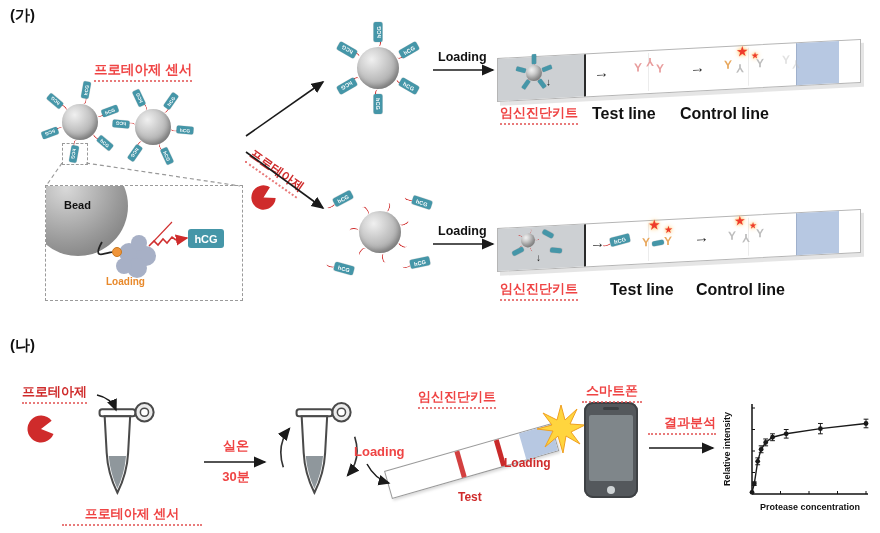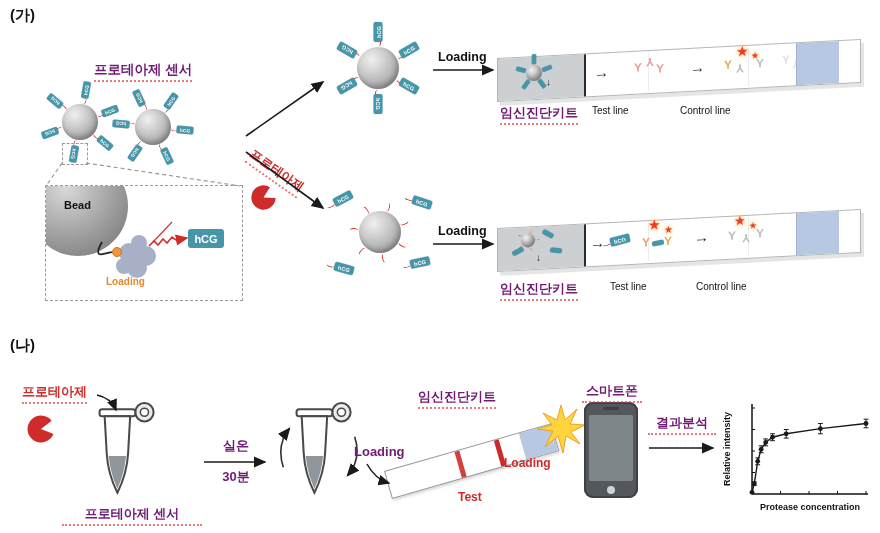--- a/index.html
+++ b/index.html
@@ -1,24 +1,24 @@
 <!DOCTYPE html>
 <html style="--accent-red: #cf2b2b; --tag-teal: #4596a8; --pad-blue: #b7c8e2; --antibody-pink: #e89c9c; --antibody-orange: #e8a75c; --antibody-gray: #bdbdbd; --star-red: #ee3a2c; --flash-yellow: #ffd53e;"><head>
 <meta charset="utf-8">
 <style>
   html,body{margin:0;padding:0;background:#fff}
   .stage{position:relative;width:880px;height:533px;background:#fff;overflow:hidden;
          font-family:"Liberation Sans","DejaVu Sans",sans-serif;color:#111}
   .abs{position:absolute}
   .panel-tag{font-size:15px;font-weight:bold}
-  .kr{font-size:13px;color:#701a75;font-weight:600;white-space:nowrap}
+  .kr{font-size:13px;color:#ef4444;font-weight:600;white-space:nowrap}
   .kr-u{border-bottom:2px dotted rgba(224,78,78,.75);padding-bottom:1px}
   .red{color:var(--accent-red,#cf2b2b)}
   .bold{font-weight:bold}
-  .small-lbl{font-size:10px;font-weight:normal;white-space:nowrap}
+  .small-lbl{font-size:16px;font-weight:bold;white-space:nowrap}
   .load-lbl{font-size:12.5px;font-weight:bold}
   
   .bead-group{position:absolute;left:0;top:0;width:100%;height:100%;pointer-events:none}
   .bead{position:absolute;border-radius:50%;
         background:radial-gradient(circle at 35% 30%, #f0f0f0, #b9b9b9 55%, #8a8a8a);
         box-shadow:inset -2px -3px 5px rgba(0,0,0,.25)}
   .tag{position:absolute;width:20px;height:9px;background:var(--tag-teal,#4596a8);
        border-radius:2px;color:#fff;font-size:5.5px;font-weight:bold;
        display:flex;align-items:center;justify-content:center;letter-spacing:.2px;
        box-shadow:0 0 0 .5px rgba(0,0,0,.12)}
@@ -304,21 +304,21 @@
   <svg class="abs" style="left:536px;top:404px" width="50" height="50" viewBox="0 0 50 50">
     <polygon points="25,1 29,16 41,5 34,20 49,21 35,28 44,40 30,32 27,49 22,32 9,43 17,27 1,25 16,21 7,9 21,16" fill="#ffd53e" stroke="#f0a020" stroke-width="1"></polygon>
   </svg>
   <div class="phone">
     <div class="phone-speaker"></div>
     <div class="phone-screen"></div>
     <div class="phone-home"></div>
   </div>
   <div class="abs kr kr-u" style="left:582px;top:382px;width:60px;text-align:center">스마트폰</div>
 
-  <div class="abs kr kr-u" style="left:648px;top:414px;width:68px;text-align:center">결과분석</div>
+  <div class="abs kr kr-u" style="left:648px;top:414px;width:68px;text-align:right">결과분석</div>
 
   <svg class="abs" id="graph-plot" style="left:714px;top:392px" width="160" height="128" viewBox="0 0 160 128">
     <line x1="38" y1="102" x2="154" y2="102" stroke="#111" stroke-width="1.5"></line>
     <line x1="38" y1="102" x2="38" y2="12" stroke="#111" stroke-width="1.5"></line>
     <text x="96" y="118" text-anchor="middle" font-size="9" font-weight="bold" fill="#111">Protease concentration</text>
     <text transform="rotate(-90)" x="-57" y="16" text-anchor="middle" font-size="9" font-weight="bold" fill="#111">Relative intensity</text>
   <line x1="66.5" y1="102" x2="66.5" y2="99" stroke="#111" stroke-width="1"></line>
       <line x1="38" y1="80.5" x2="41" y2="80.5" stroke="#111" stroke-width="1"></line>
       <line x1="95" y1="102" x2="95" y2="99" stroke="#111" stroke-width="1"></line>
       <line x1="38" y1="59" x2="41" y2="59" stroke="#111" stroke-width="1"></line>

